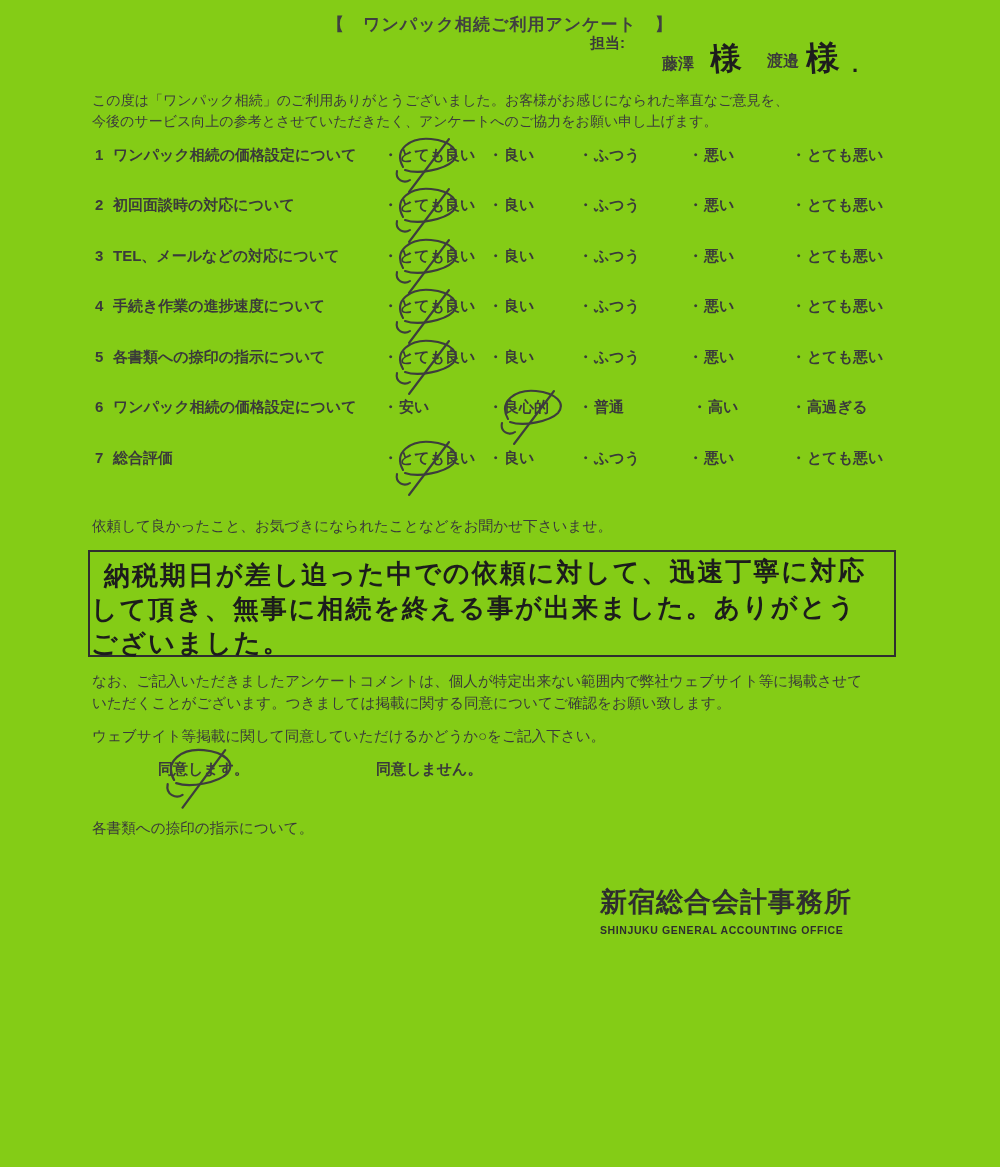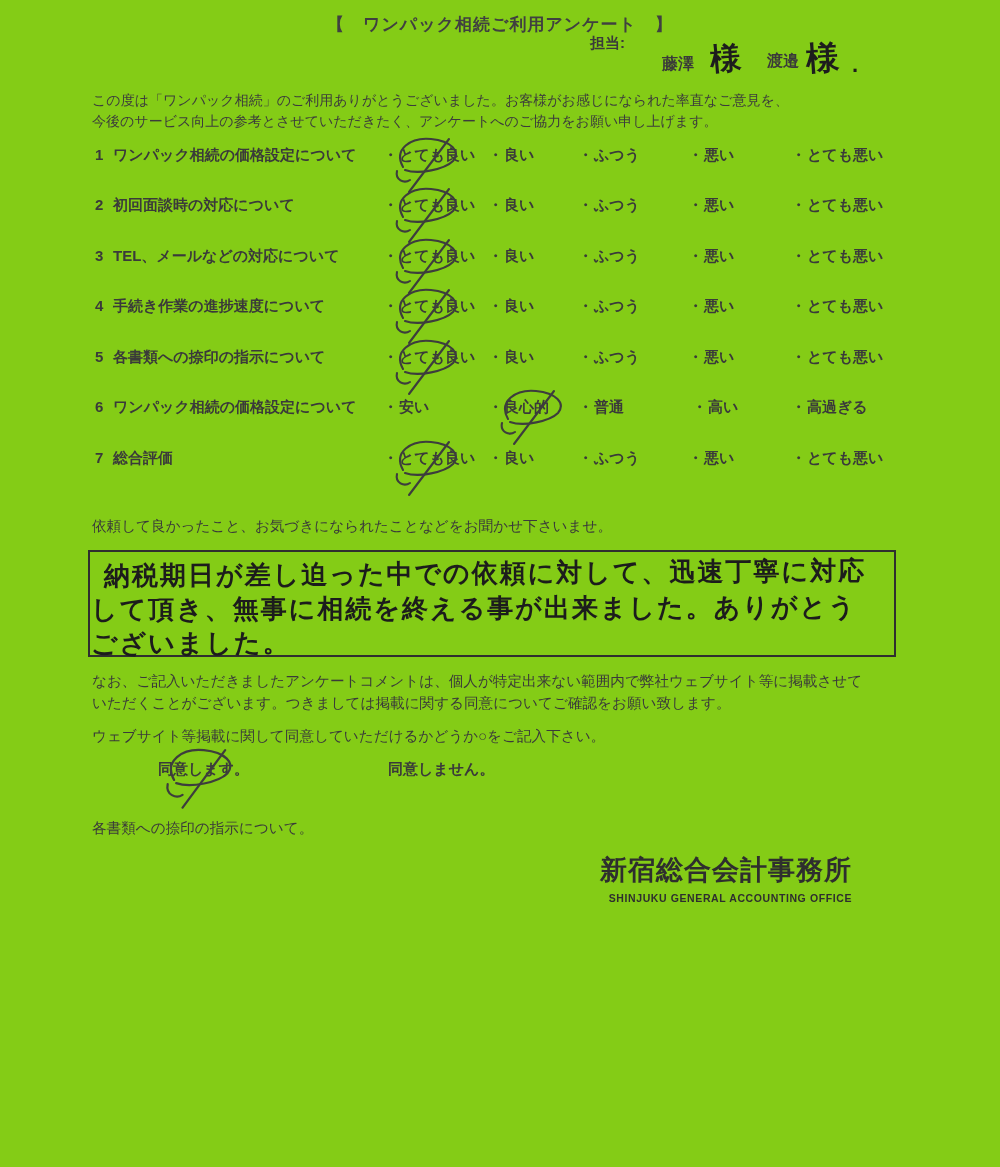--- a/index.html
+++ b/index.html
@@ -41,26 +41,26 @@
   .comment-box{position:absolute;top:550px;left:88px;width:804px;height:103px;border:2px solid #2f2f2f;background:transparent;}
   .hand-line{position:absolute;left:0;font-size:26px;letter-spacing:2px;white-space:nowrap;color:#1c1c1c;font-weight:600;}
   .hl1{top:556px;left:104px;transform:rotate(-0.4deg);}
   .hl2{top:591px;left:91px;transform:rotate(-0.2deg);}
   .hl3{top:626px;left:91px;transform:rotate(-0.5deg);}
 
   
   .consent-note{top:670px;left:92px;font-size:14.6px;font-weight:500;line-height:22px;}
   .consent-instr{top:727px;left:92px;font-size:14.6px;font-weight:500;}
   .agree{top:760px;left:158px;font-size:15px;font-weight:600;}
-  .disagree{top:760px;left:388px;font-size:15px;font-weight:600;}
+  .disagree{top:760px;left:376px;font-size:15px;font-weight:600;}
   .agree .mark{left:-4px;top:-12px;width:104px;height:66px;}
 
   
   .closing{top:819px;left:92px;font-size:14.6px;font-weight:500;}
-  .logo{top:856px;left:600px;text-align:right;color:#2e2e2e;}
+  .logo{top:888px;left:600px;text-align:left;color:#2e2e2e;}
   .logo-jp{font-size:27px;font-weight:700;letter-spacing:1px;line-height:28px;}
   .logo-en{font-size:10.5px;font-weight:600;letter-spacing:0.6px;margin-top:8px;}
 </style>
 </head>
 <body>
 
 <div class="page">
 
   <div class="abs title">【　ワンパック相続ご利用アンケート　】</div>
 

